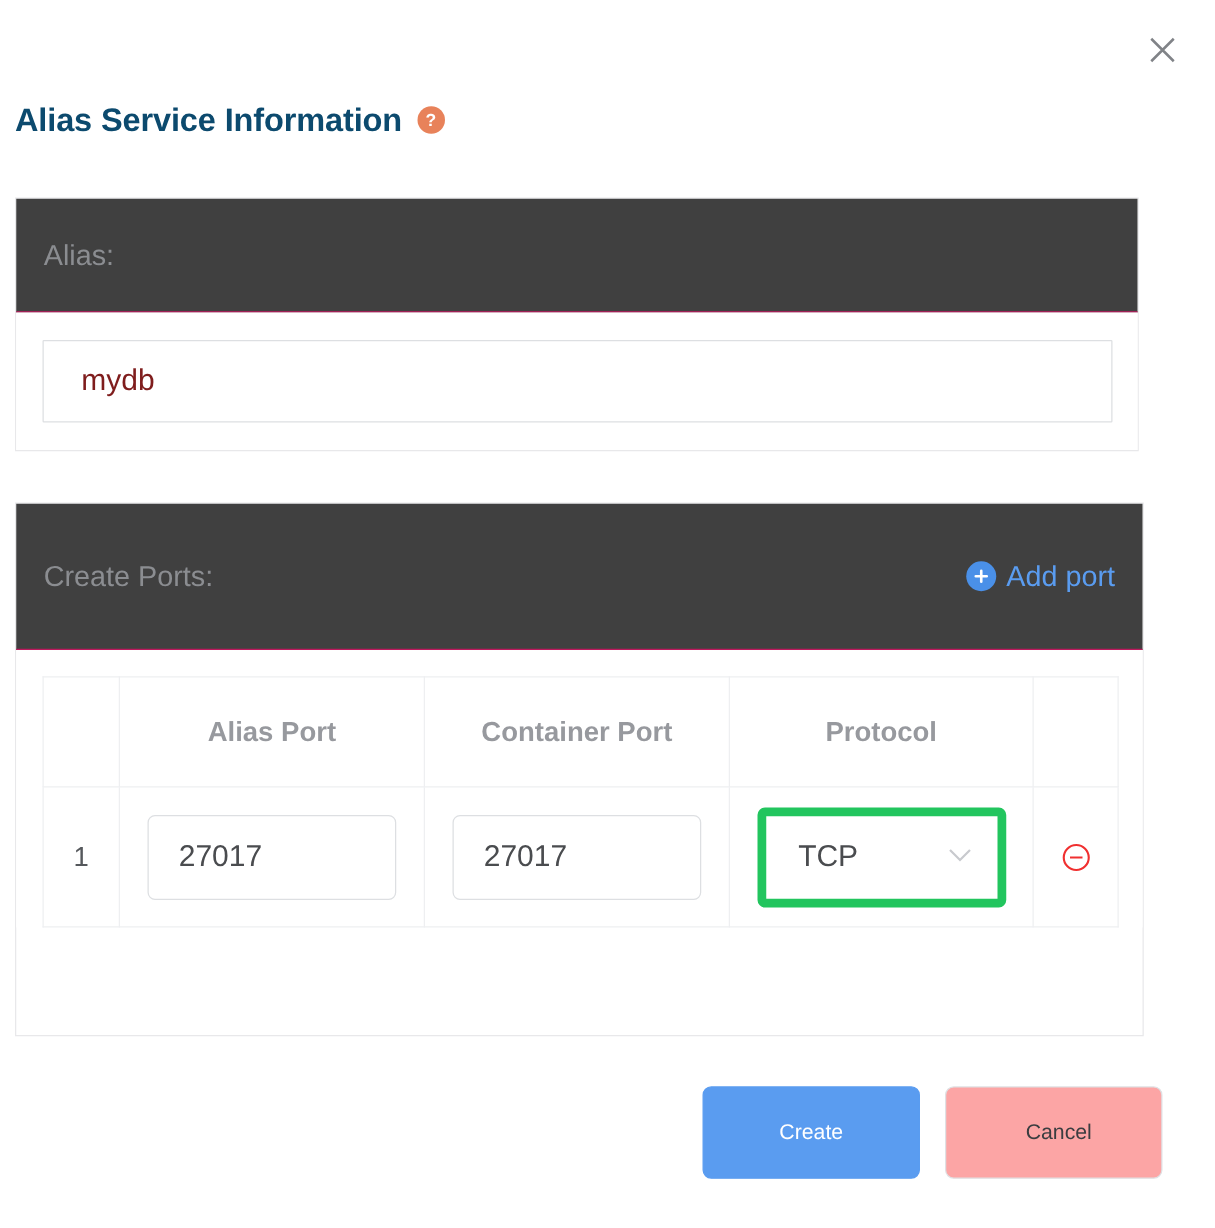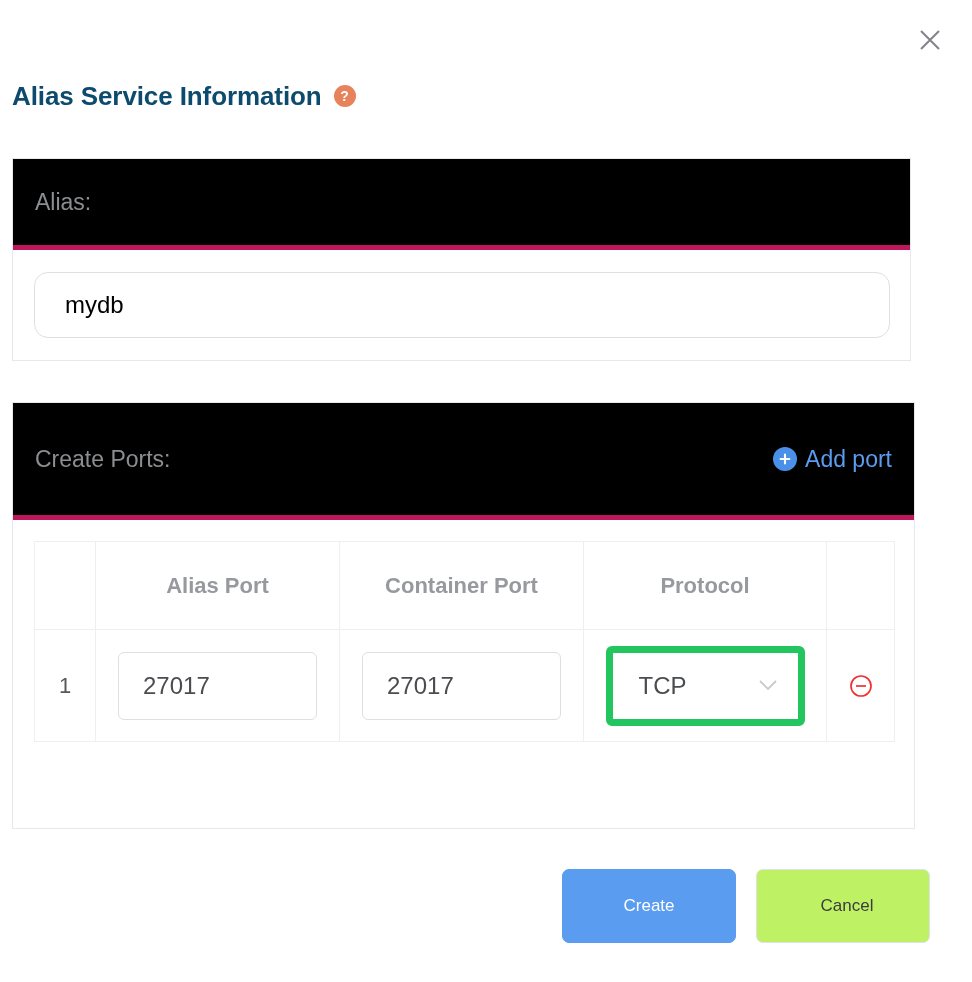--- a/index.html
+++ b/index.html
@@ -57,22 +57,22 @@
     padding-bottom: 1px;
   }
 
   
   .panel {
     position: absolute;
     border: 1px solid #e8e8ea;
     background: #ffffff;
   }
   .panel-header {
-    background: #000000;
-    border-bottom: 5px solid #be185d;
+    background: #404040;
+    border-bottom: 1px solid #be185d;
     display: flex;
     align-items: center;
     justify-content: space-between;
     padding: 0 22px;
   }
   .panel-header-label {
     font-size: 23px;
     color: #8b8d91;
     font-weight: normal;
   }
@@ -81,25 +81,25 @@
   }
 
   
   .alias-panel { left: 12px; top: 158px; width: 899px; height: 203px; }
   .alias-panel .panel-header { height: 91px; }
   .alias-panel .panel-body { padding: 22px 21px; }
   .alias-input {
     width: 856px;
     height: 66px;
     border: 1px solid #dddfe2;
-    border-radius: 14px;
+    border-radius: 1px;
     background: #ffffff;
     font-family: "Liberation Sans", sans-serif;
     font-size: 24px;
-    color: #000000;
+    color: #7f1d1d;
     padding: 0 30px;
     outline: none;
   }
 
   
   .ports-panel { left: 12px; top: 402px; width: 903px; height: 427px; }
   .ports-panel .panel-header { height: 117px; }
   .add-port {
     display: flex;
     align-items: center;
@@ -219,21 +219,21 @@
     font-size: 17px;
     cursor: pointer;
     padding: 0 26px;
   }
   .btn-primary {
     background: #5a9cf0;
     border: 1px solid #5a9cf0;
     color: #ffffff;
   }
   .btn-default {
-    background: #bef264;
+    background: #fca5a5;
     border: 1px solid #dfe1e4;
     color: #3b3d40;
     padding-left: 34px;
   }
 </style>
 </head>
 <body>
 
 <div class="screen">
 

